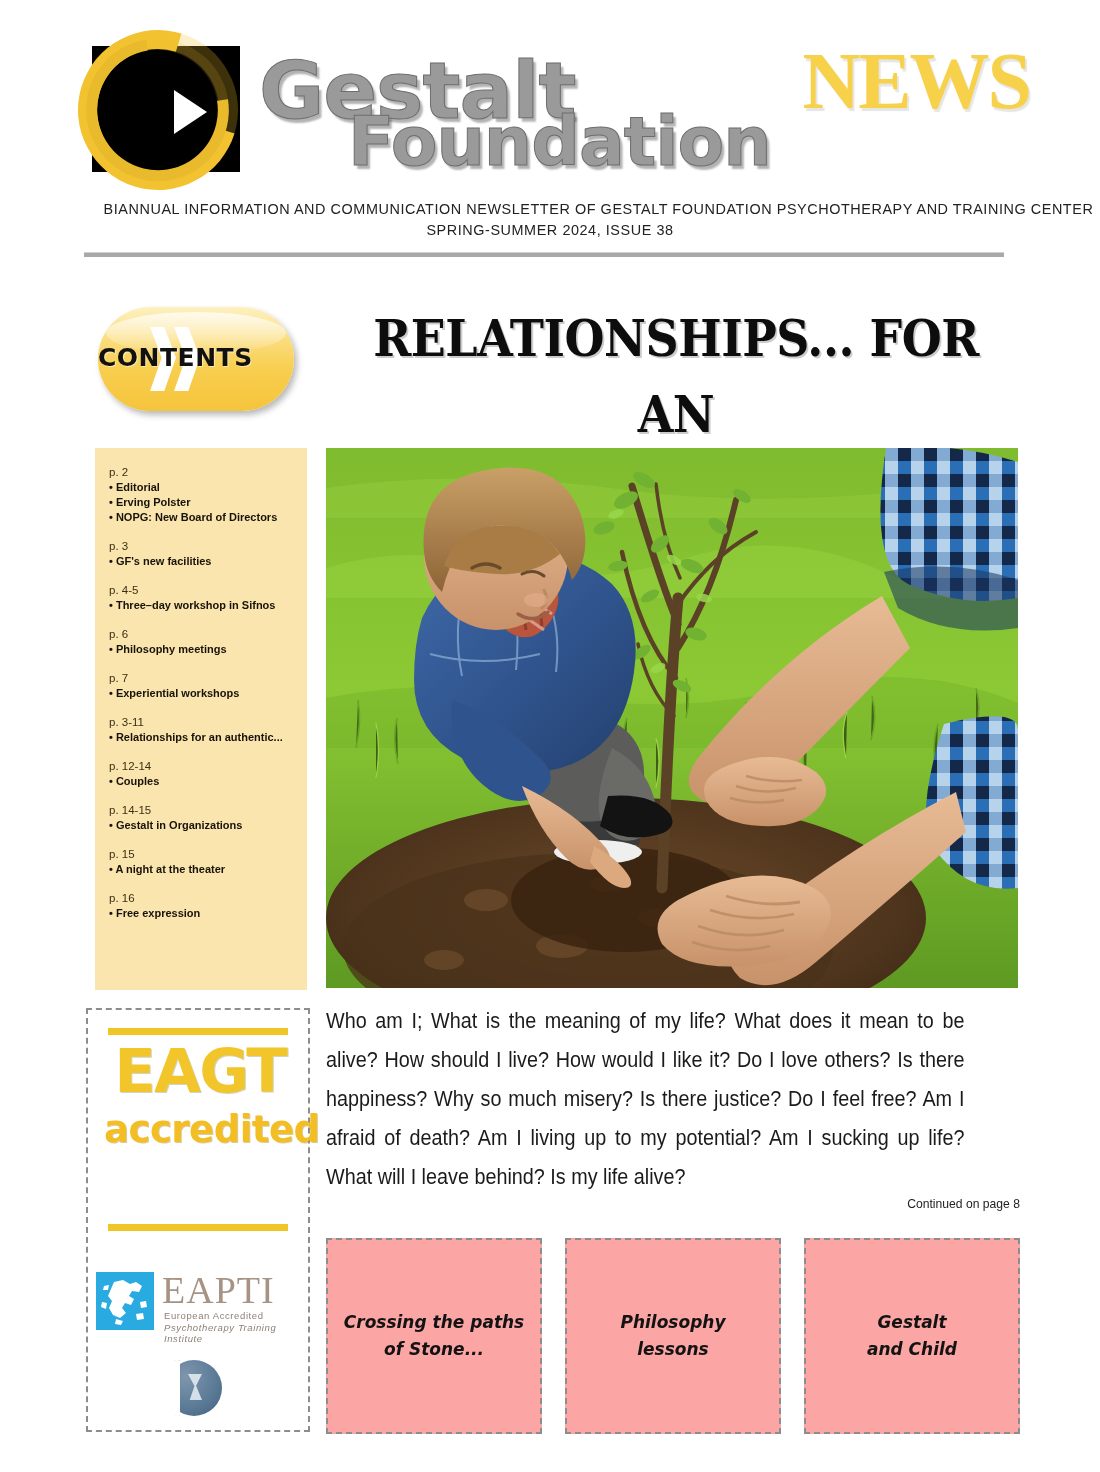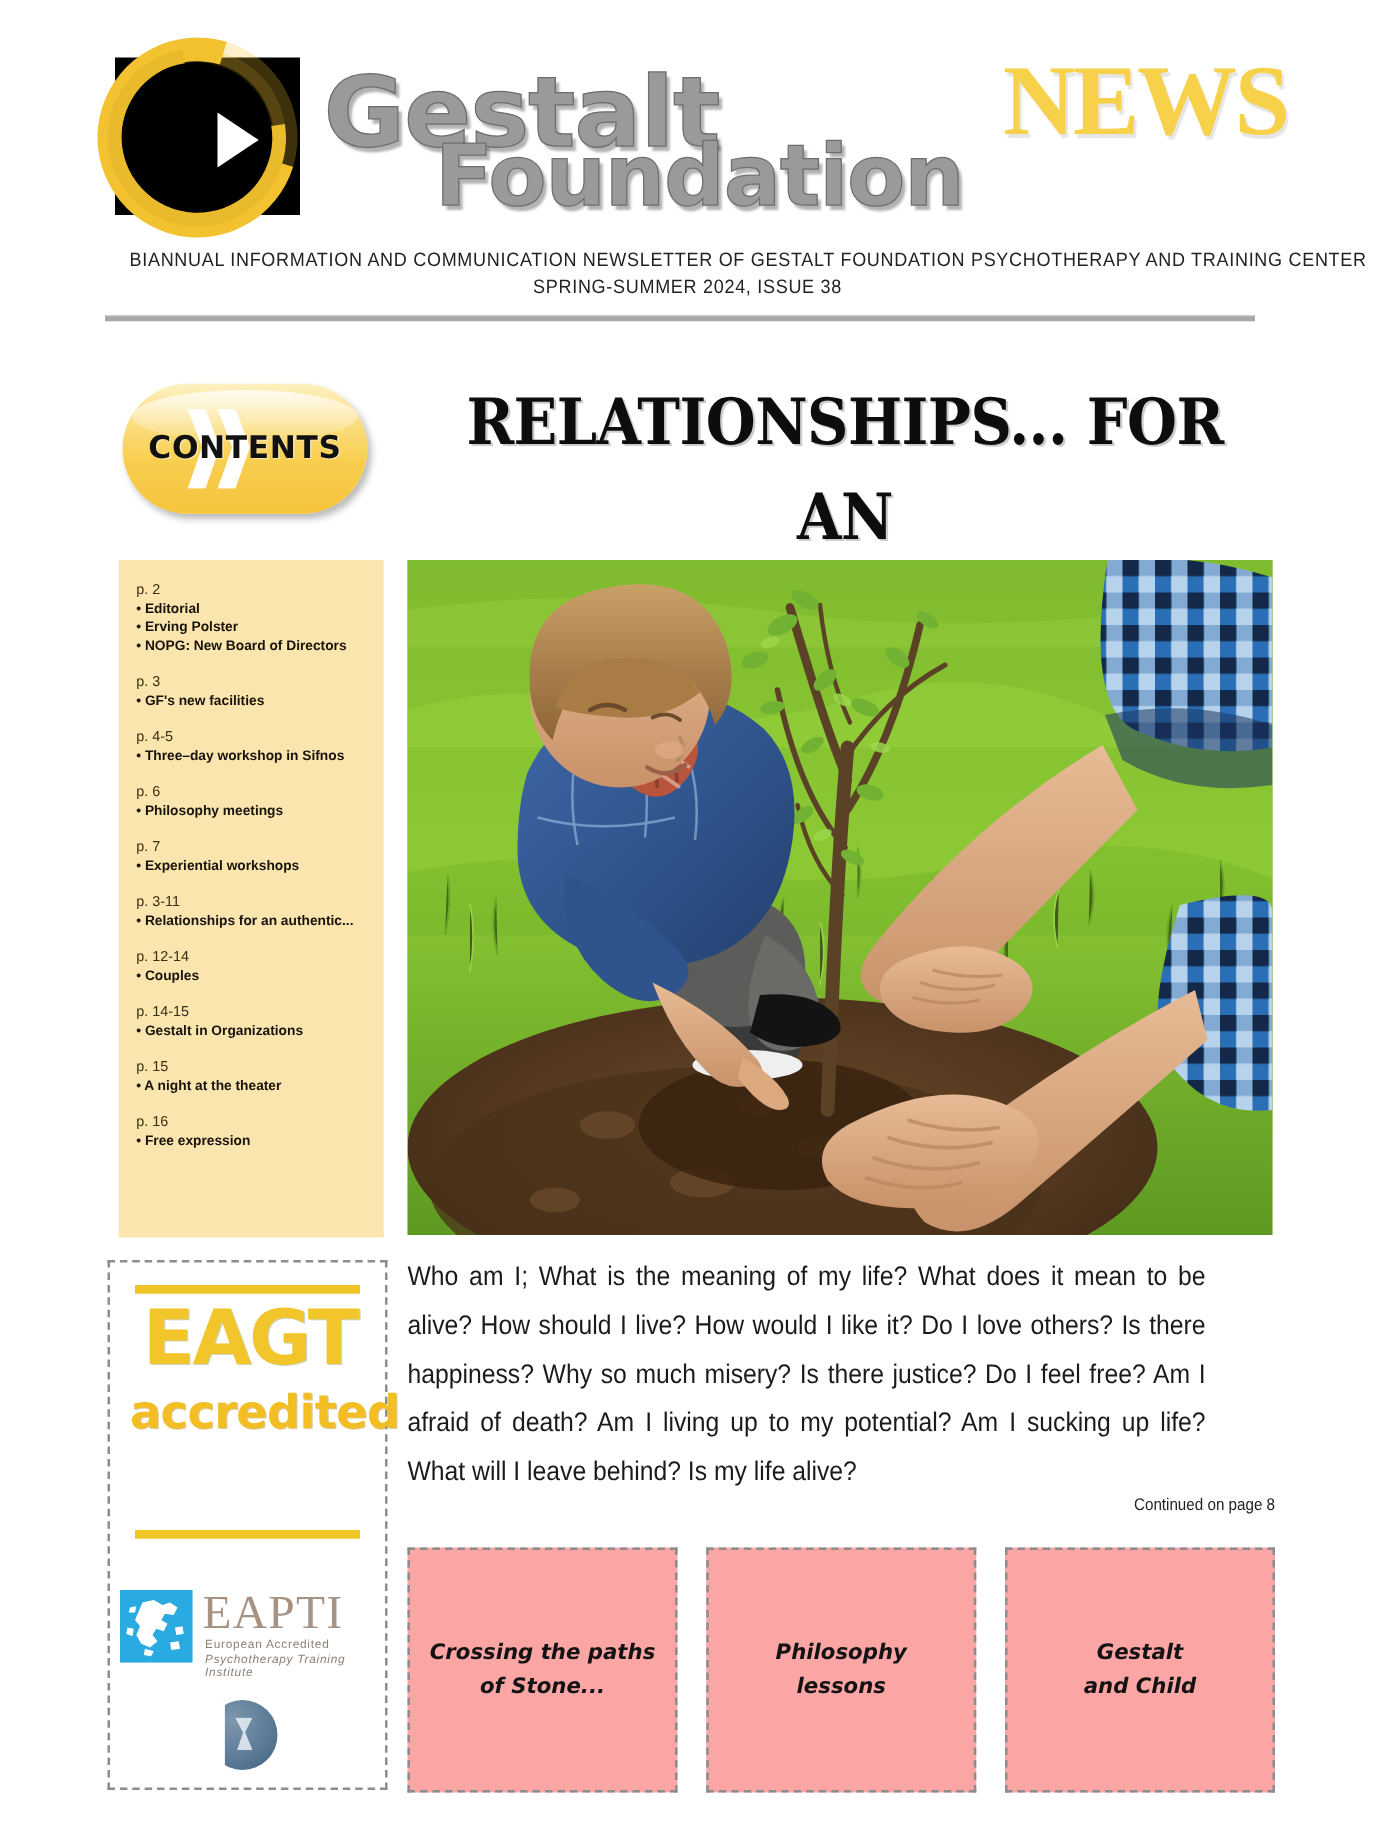--- a/index.html
+++ b/index.html
@@ -138,21 +138,21 @@
     top: 20px;
     width: 13px; height: 64px;
     background: #ffffff;
   }
   .chev.a { left: 52px; clip-path: polygon(0 0, 55% 0, 100% 48%, 55% 100%, 0 100%, 45% 48%); width: 26px; }
   .chev.b { left: 76px; clip-path: polygon(0 0, 55% 0, 100% 48%, 55% 100%, 0 100%, 45% 48%); width: 26px; }
   #contents-label {
     position: absolute;
     left: 0; top: 36px;
     width: 196px;
-    text-align: center;
+    text-align: left;
     font-family: "DejaVu Sans", sans-serif;
     font-weight: bold;
     font-size: 25px;
     letter-spacing: 0.5px;
     color: #111111;
     text-shadow: 1px 1px 0 rgba(255,255,255,0.5);
   }
 
   #contents-panel {
     position: absolute;

